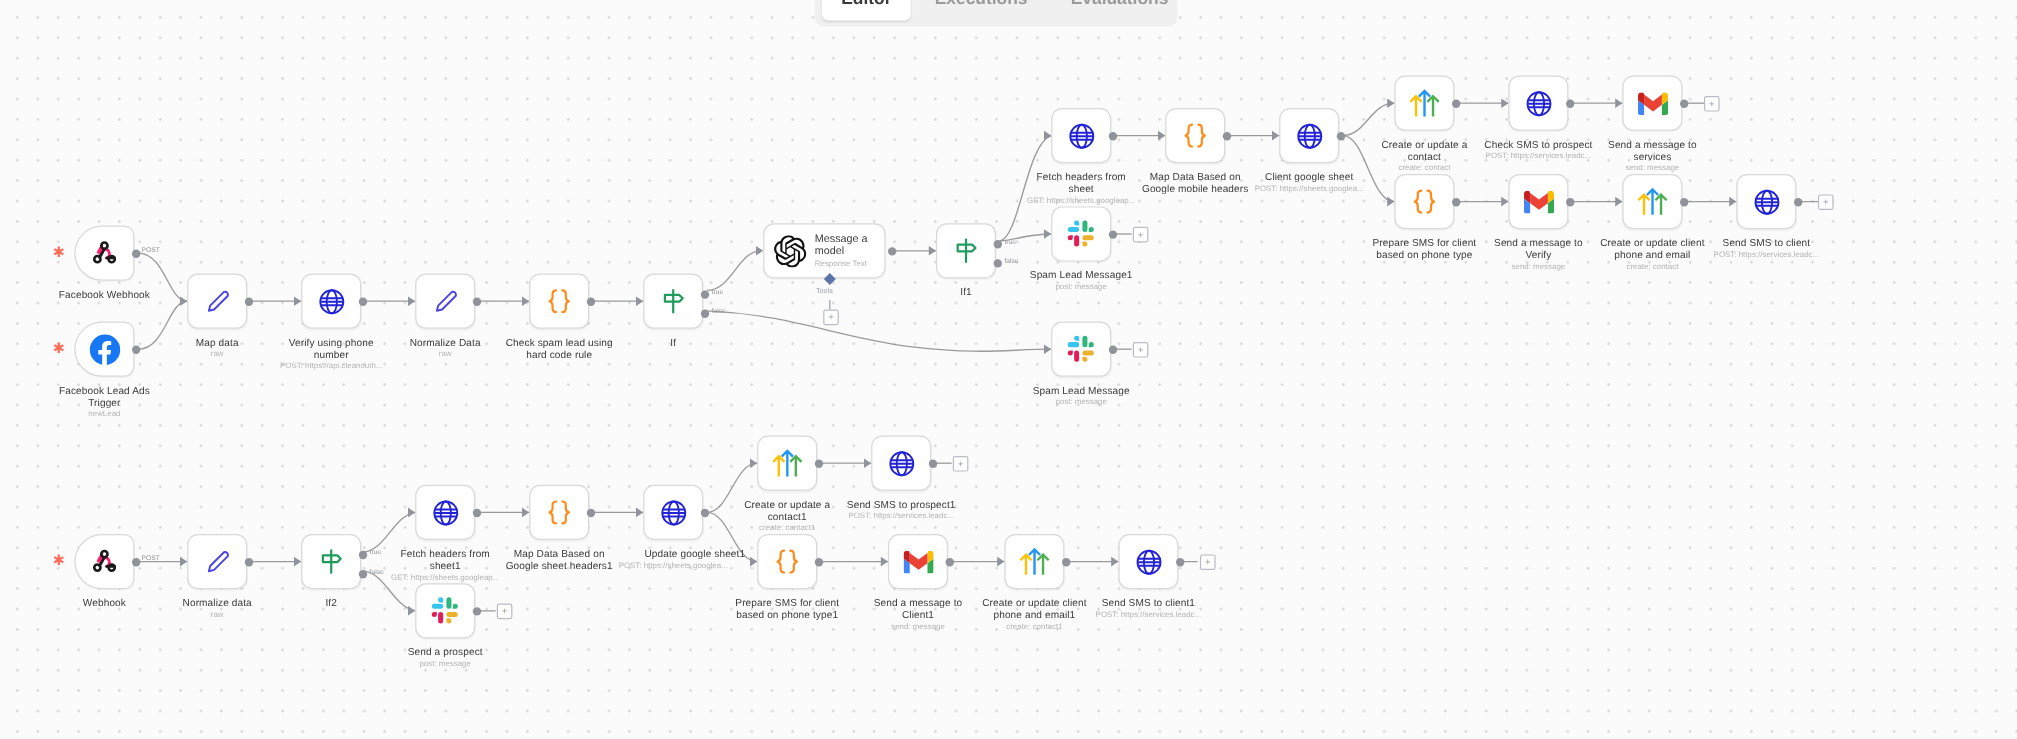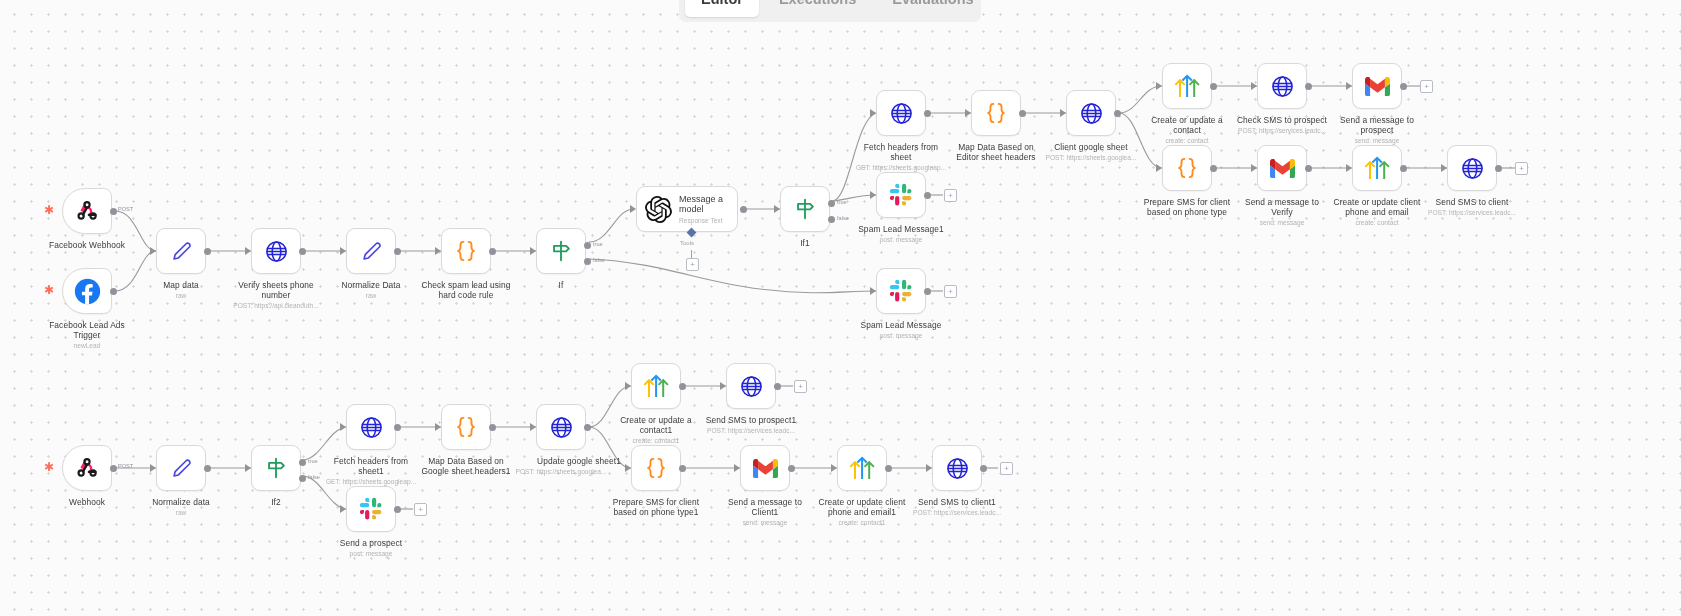--- a/index.html
+++ b/index.html
@@ -241,21 +241,21 @@
           <svg width="25" height="25" viewBox="0 0 24 24" fill="none">
       <circle cx="12" cy="12" r="9.2" stroke="#2323d6" stroke-width="1.5"></circle>
       <ellipse cx="12" cy="12" rx="4.1" ry="9.2" stroke="#2323d6" stroke-width="1.5"></ellipse>
       <path d="M2.9 9.2h18.2M2.9 14.8h18.2M2.8 12h18.4" stroke="#2323d6" stroke-width="1.5"></path>
     </svg>
         </span>
       </div>
       <div class="inport" style="left: -6px; top: 18.5px;"></div>
       <div class="port" style="left: 48px; top: 19.5px;"></div>
       <div class="nlabel" style="left: 25px;">
-        <div>Verify sheets phone</div>
+        <div>Verify using phone</div>
         <div>number</div>
       </div>
       <div class="nsub" style="left: 25px; top: 74px;">POST: https://api.cleanouth...</div>
     </div>
     <div class="node" style="left: 346px; top: 228px;">
       <div class="nbox" style="width: 50px; height: 46px;">
         <span class="icon">
           <svg width="26" height="26" viewBox="0 0 24 24" fill="none">
       <path d="M17.2 4.8 6.6 15.4 5.6 19.4l4-1 10.6-10.6a2.4 2.4 0 0 0-3-3z" stroke="#4a45e0" stroke-width="1.5" stroke-linejoin="round"></path>
     </svg>
@@ -363,21 +363,21 @@
           <svg width="26" height="26" viewBox="0 0 24 24" fill="none">
       <path d="M9.6 3.6c-2.3 0-2.7 1.3-2.7 3v2.1c0 1.9-.8 2.8-2.3 3.3 1.5.5 2.3 1.4 2.3 3.3v2.1c0 1.7.4 3 2.7 3" stroke="#ff8c1a" stroke-width="1.7" stroke-linecap="round" stroke-linejoin="round"></path>
       <path d="M14.4 3.6c2.3 0 2.7 1.3 2.7 3v2.1c0 1.9.8 2.8 2.3 3.3-1.5.5-2.3 1.4-2.3 3.3v2.1c0 1.7-.4 3-2.7 3" stroke="#ff8c1a" stroke-width="1.7" stroke-linecap="round" stroke-linejoin="round"></path>
     </svg>
         </span>
       </div>
       <div class="inport" style="left: -6px; top: 18.5px;"></div>
       <div class="port" style="left: 48px; top: 19.5px;"></div>
       <div class="nlabel" style="left: 25px;">
         <div>Map Data Based on</div>
-        <div>Editor sheet headers</div>
+        <div>Google mobile headers</div>
       </div>
     </div>
     <div class="node" style="left: 1066px; top: 90px;">
       <div class="nbox" style="width: 50px; height: 46px;">
         <span class="icon">
           <svg width="25" height="25" viewBox="0 0 24 24" fill="none">
       <circle cx="12" cy="12" r="9.2" stroke="#2323d6" stroke-width="1.5"></circle>
       <ellipse cx="12" cy="12" rx="4.1" ry="9.2" stroke="#2323d6" stroke-width="1.5"></ellipse>
       <path d="M2.9 9.2h18.2M2.9 14.8h18.2M2.8 12h18.4" stroke="#2323d6" stroke-width="1.5"></path>
     </svg>
@@ -473,21 +473,21 @@
       <path fill="#EA4335" d="M4.9 9.8V1.6L12 6.9l7.1-5.3v8.2L12 15.1z"></path>
       <path fill="#C5221F" d="M0 2.4v3.7l4.9 3.7V1.6L4.3.2C2.5-1.1 0 .2 0 2.4z"></path>
     </svg>
         </span>
       </div>
       <div class="inport" style="left: -6px; top: 18.5px;"></div>
       <div class="port" style="left: 48px; top: 19.5px;"></div>
       <div class="plus" style="left: 68px; top: 17px;">+</div>
       <div class="nlabel" style="left: 25px;">
         <div>Send a message to</div>
-        <div>prospect</div>
+        <div>services</div>
       </div>
       <div class="nsub" style="left: 25px; top: 74px;">send: message</div>
     </div>
     <div class="node" style="left: 1162px; top: 145px;">
       <div class="nbox" style="width: 50px; height: 46px;">
         <span class="icon">
           <svg width="26" height="26" viewBox="0 0 24 24" fill="none">
       <path d="M9.6 3.6c-2.3 0-2.7 1.3-2.7 3v2.1c0 1.9-.8 2.8-2.3 3.3 1.5.5 2.3 1.4 2.3 3.3v2.1c0 1.7.4 3 2.7 3" stroke="#ff8c1a" stroke-width="1.7" stroke-linecap="round" stroke-linejoin="round"></path>
       <path d="M14.4 3.6c2.3 0 2.7 1.3 2.7 3v2.1c0 1.9.8 2.8 2.3 3.3-1.5.5-2.3 1.4-2.3 3.3v2.1c0 1.7-.4 3-2.7 3" stroke="#ff8c1a" stroke-width="1.7" stroke-linecap="round" stroke-linejoin="round"></path>
     </svg>

